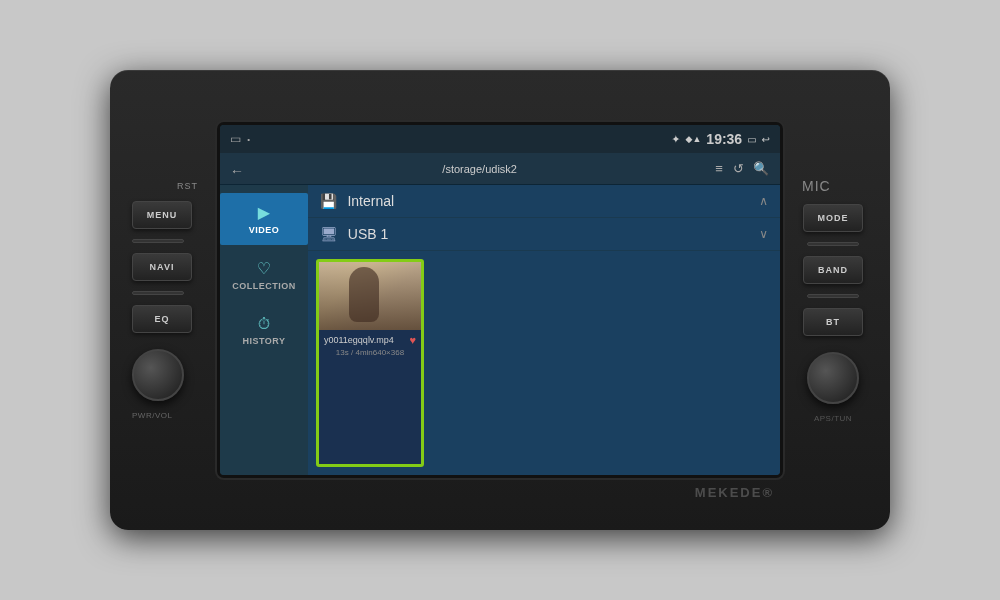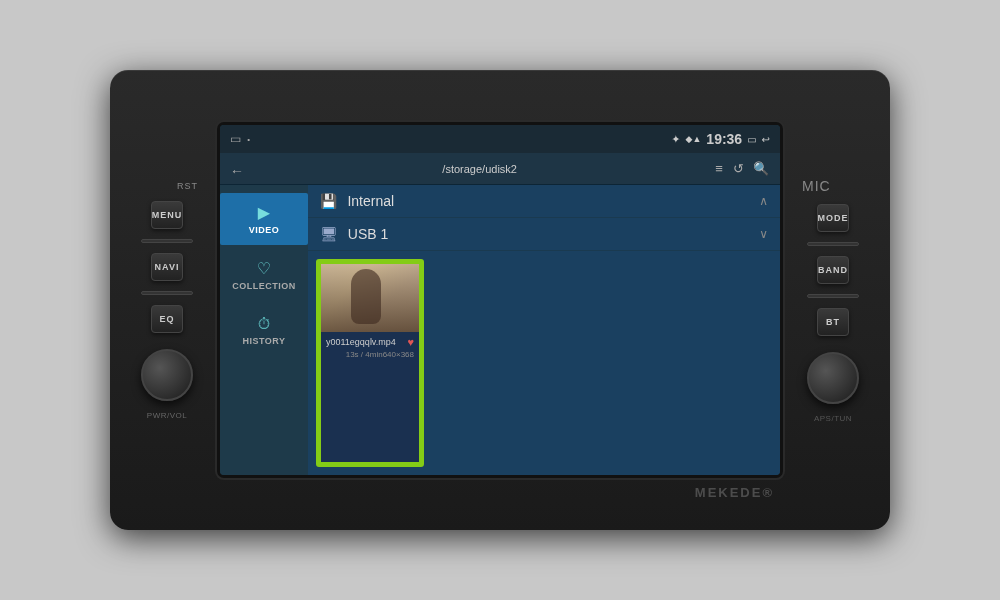--- a/index.html
+++ b/index.html
@@ -25,36 +25,36 @@
       align-items: center;
       padding: 18px 22px;
       position: relative;
     }
 
     
     .left-panel {
       width: 70px;
       display: flex;
       flex-direction: column;
-      align-items: center;
+      align-items: flex-start;
       gap: 10px;
       margin-right: 14px;
       position: relative;
     }
 
     .rst-label {
       font-size: 9px;
       color: #888;
       letter-spacing: 1px;
       align-self: flex-end;
       margin-right: 4px;
     }
 
     .btn-rect {
-      width: 32px;
+      width: 60px;
       height: 28px;
       background: linear-gradient(180deg, #3a3a3a, #222);
       border: 1px solid #444;
       border-radius: 4px;
       color: #ccc;
       font-size: 9px;
       font-weight: bold;
       letter-spacing: 1px;
       display: flex;
       align-items: center;
@@ -267,21 +267,21 @@
       overflow-y: auto;
       flex: 1;
     }
 
     .video-thumb {
       width: 108px;
       background: #1a3050;
       border-radius: 3px;
       overflow: hidden;
       cursor: pointer;
-      border: 5px solid #84cc16;
+      border: 3px solid #84cc16;
     }
 
     .thumb-img {
       width: 108px;
       height: 68px;
       background: linear-gradient(135deg, #c8b090 0%, #d4b880 30%, #8a7060 60%, #6a5040 100%);
       position: relative;
       overflow: hidden;
     }
 
@@ -318,21 +318,21 @@
 
     .heart-icon {
       color: #e05555;
       font-size: 11px;
     }
 
     .thumb-meta {
       font-size: 8px;
       color: #888;
       display: flex;
-      justify-content: flex-end;
+      justify-content: center;
       margin-top: 2px;
     }
 
     
     .right-panel {
       width: 70px;
       display: flex;
       flex-direction: column;
       align-items: center;
       gap: 10px;

